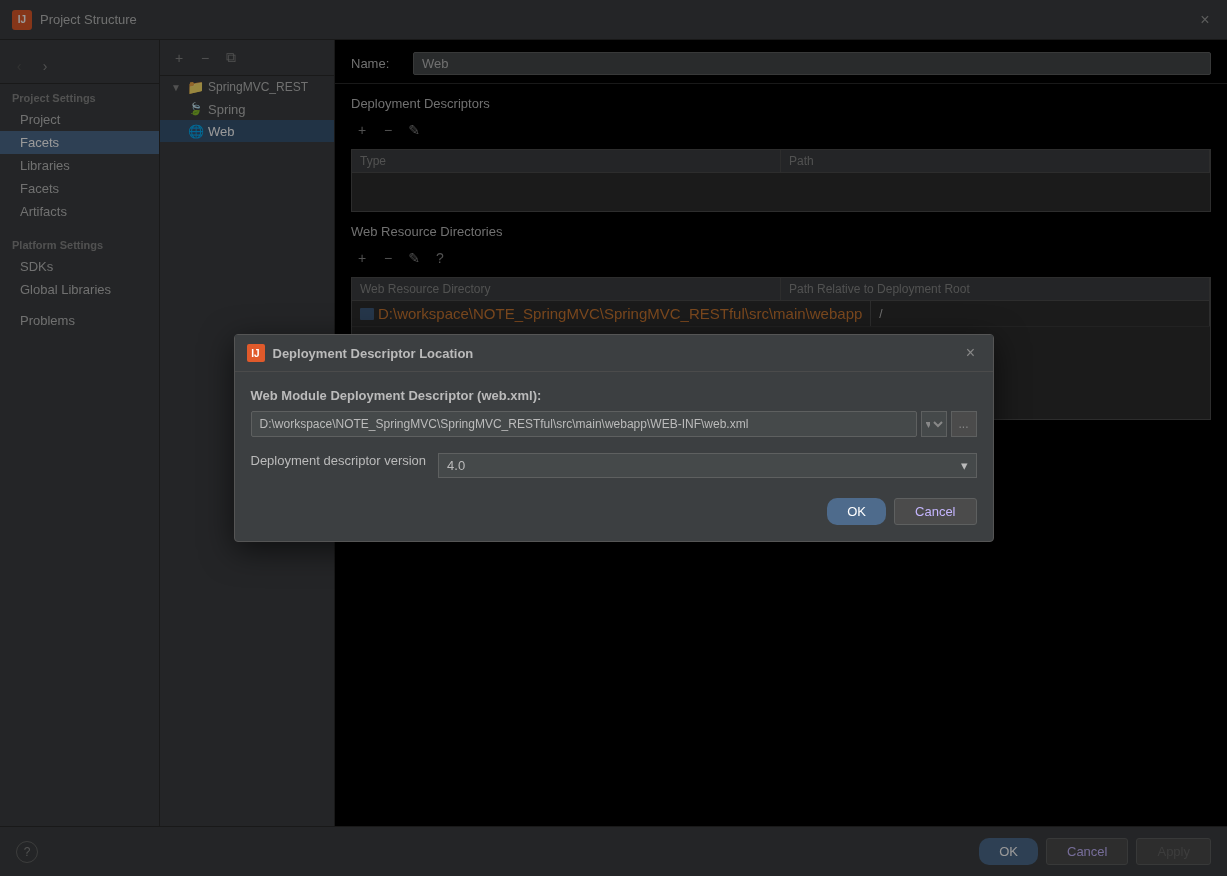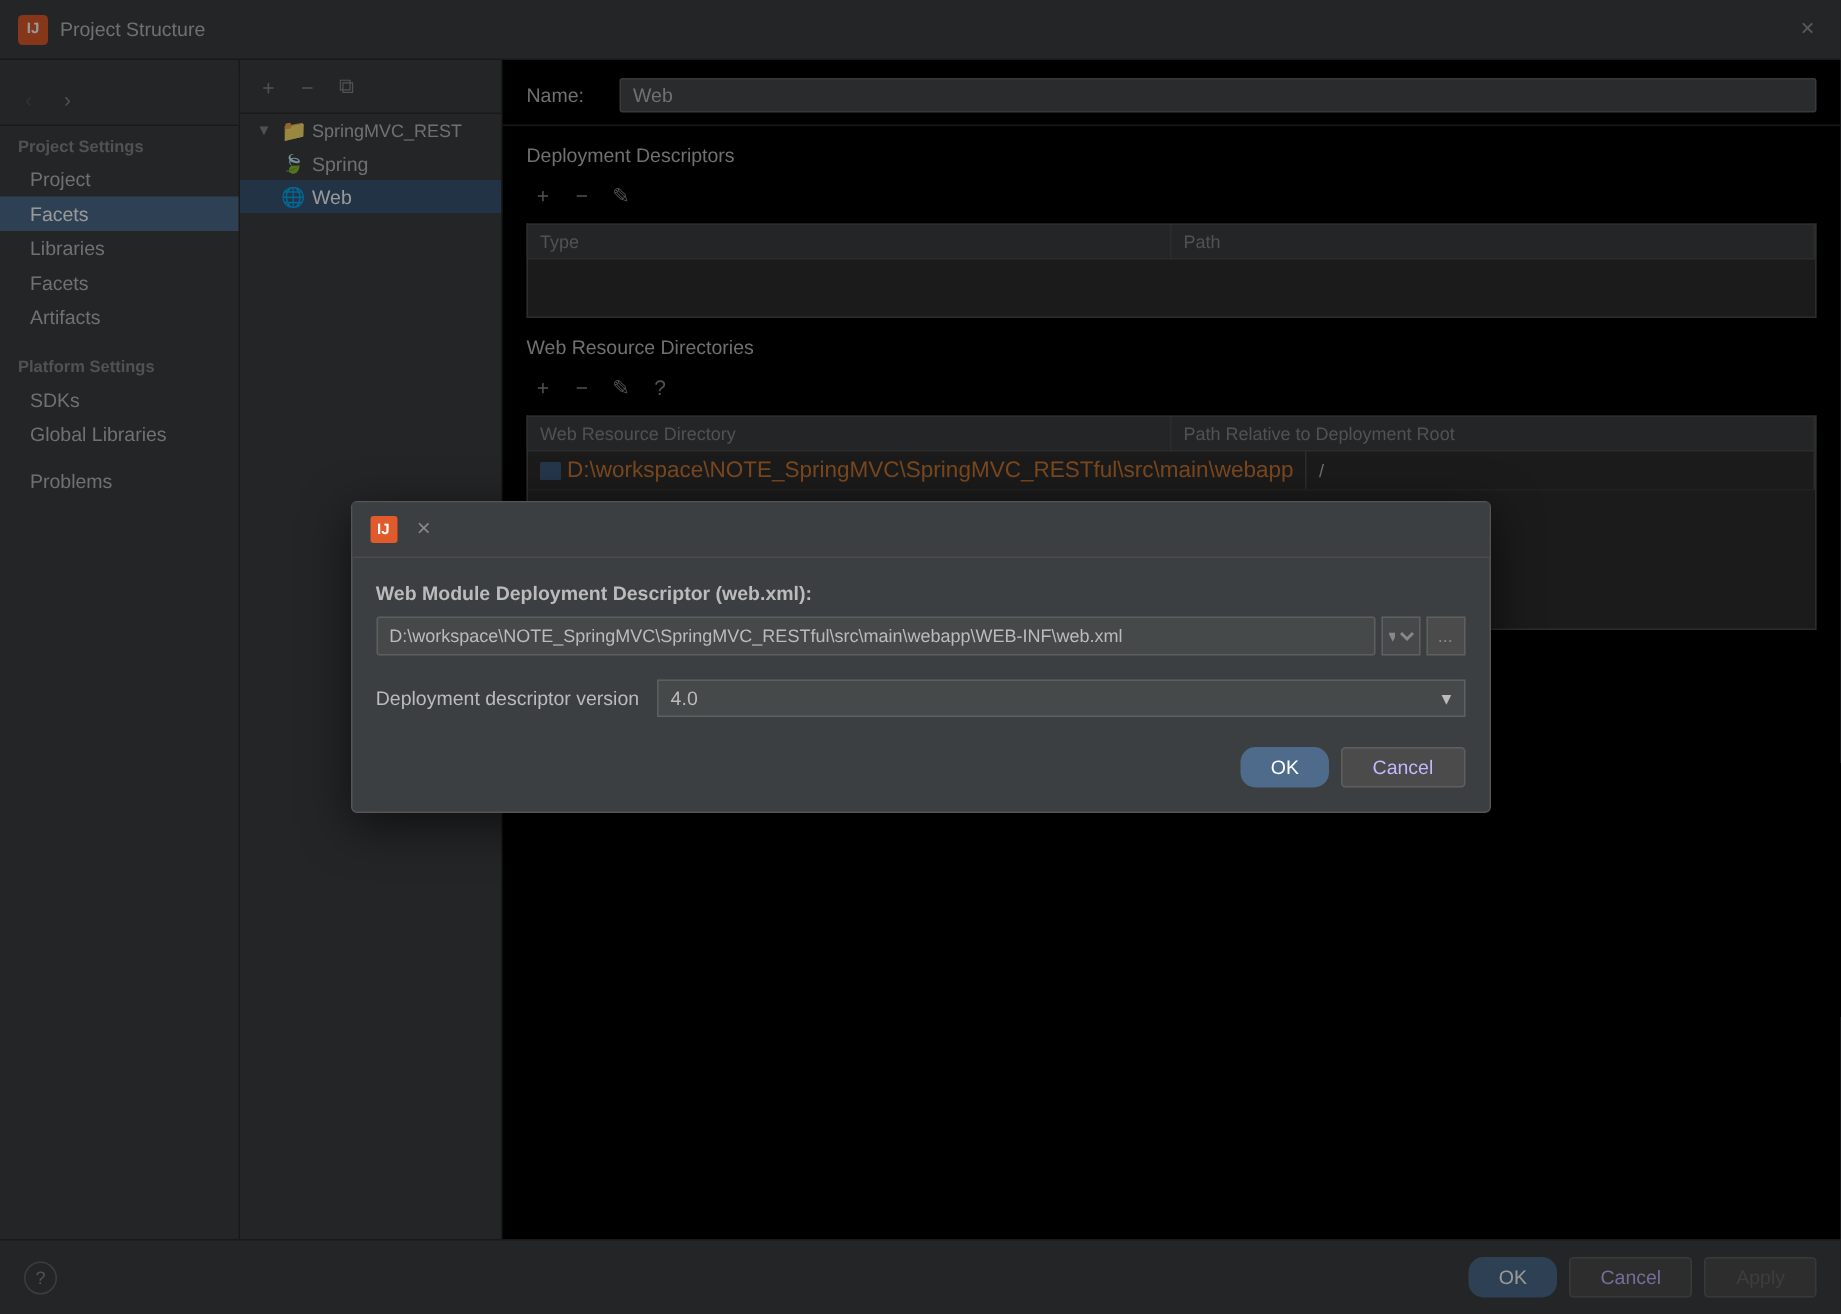--- a/index.html
+++ b/index.html
@@ -380,21 +380,21 @@
       width: 26px; height: 26px;
       background: #4b4b4b;
       border: 1px solid #5e6060;
       color: #888;
       display: flex; align-items: center; justify-content: center;
       cursor: pointer;
       font-size: 12px;
     }
     .modal-dropdown-row {
       display: flex;
-      align-items: center;
+      align-items: flex-start;
       gap: 12px;
       margin-bottom: 20px;
     }
     .modal-dropdown-label { color: #bbbbbb; font-size: 13px; }
     .modal-dropdown {
       flex: 1;
       background: #45494a;
       border: 1px solid #5e6060;
       color: #bbbbbb;
       padding: 4px 8px;
@@ -566,20 +566,21 @@
     <button class="action-btn btn-primary">OK</button>
     <button class="action-btn btn-secondary">Cancel</button>
     <button class="action-btn btn-disabled">Apply</button>
   </div>
 </div>
 
 <div class="modal-overlay">
   <div class="modal">
     <div class="modal-title-bar">
       <div class="modal-title-icon">IJ</div>
+      <span class="modal-title-text">Deployment Descriptor Location</span>
       <div class="modal-close">×</div>
     </div>
     <div class="modal-body">
       <div class="modal-field-label">Web Module Deployment Descriptor (web.xml):</div>
       <div class="modal-input-row">
         <input class="modal-input" type="text" style="font-size: 12px;" value="D:\workspace\NOTE_SpringMVC\SpringMVC_RESTful\src\main\webapp\WEB-INF\web.xml">
         <select style="background:#45494a;border:1px solid #5e6060;color:#888;width:26px;font-size:12px;cursor:pointer;">
           <option>▾</option>
         </select>
         <button class="modal-browse-btn">...</button>

